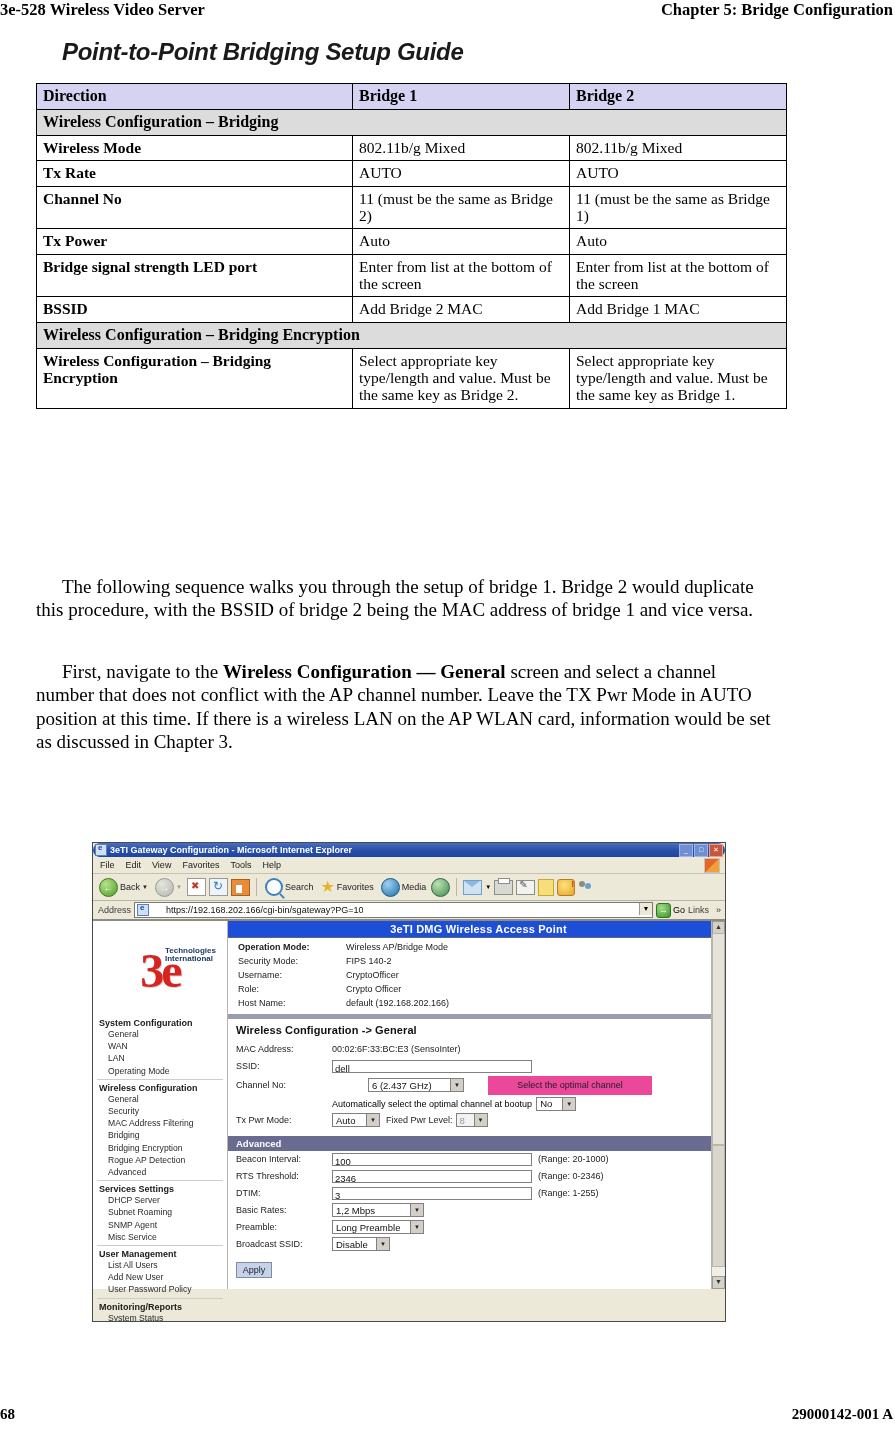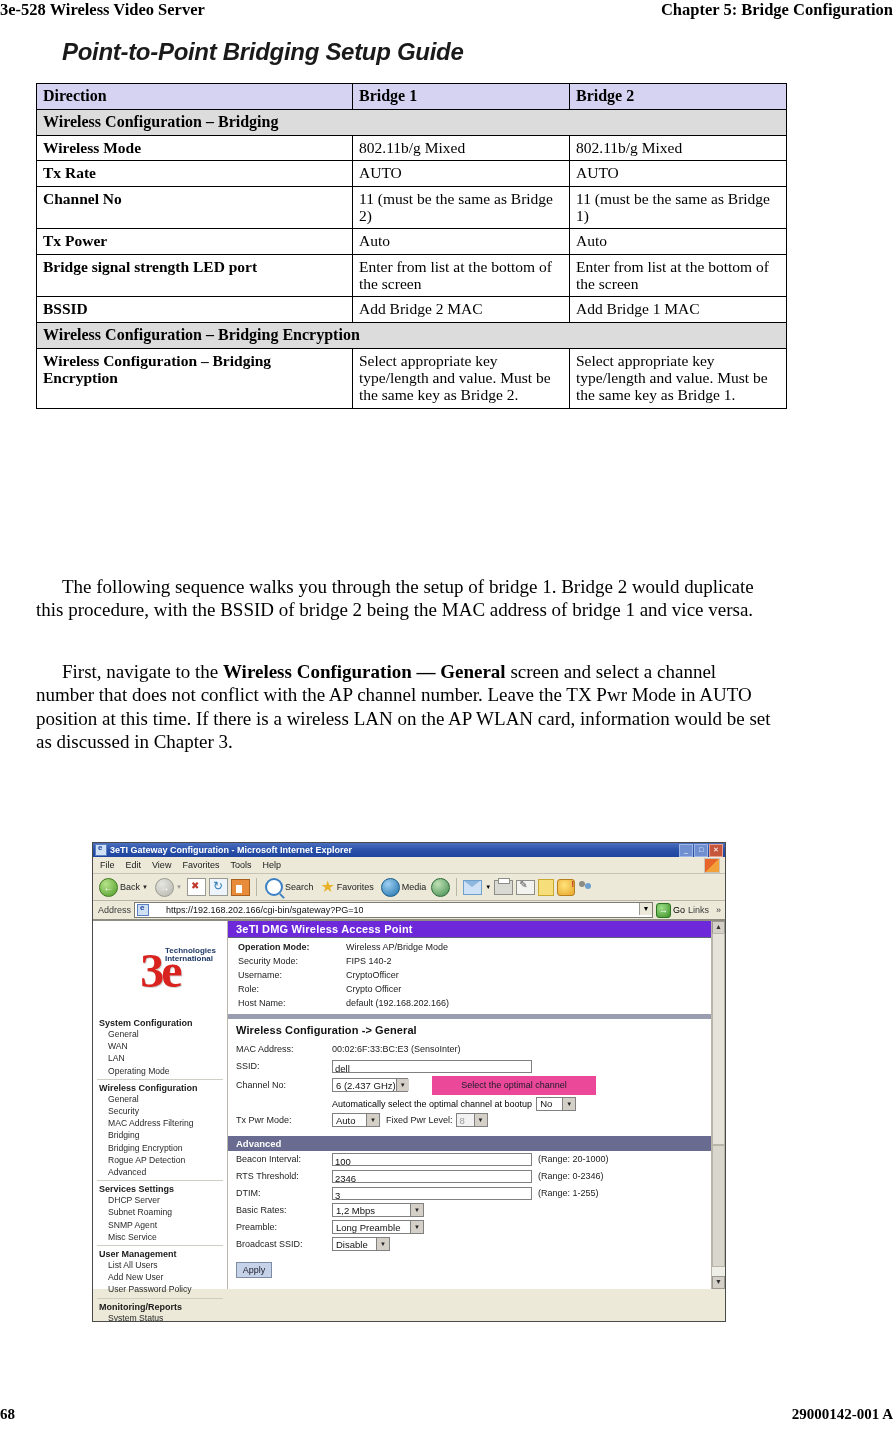--- a/index.html
+++ b/index.html
@@ -73,21 +73,21 @@
     box-sizing:border-box;
     font-family:"Liberation Sans", sans-serif;
     font-size:9px;color:#000;
     overflow:hidden;
   }
   
   .titlebar{
     height:14px;
     background:linear-gradient(to bottom,#4a6fbf 0%,#2a51a8 50%,#1e44a0 100%);
     display:flex;align-items:center;
-    padding:0 2px;color:#fff;
+    padding:0 2px;color:#fff;border-radius:7px;
   }
   .titlebar .tb-ico{
     width:10px;height:10px;background:#cfe0f5;border:1px solid #5a7ec0;
     margin-right:3px;flex:0 0 auto;position:relative;
   }
   .titlebar .tb-ico:after{content:"e";position:absolute;left:2px;top:-2px;font-size:8px;color:#1e44a0;font-weight:bold;}
   .titlebar .tb-title{font-size:9px;font-weight:bold;white-space:nowrap;}
   .titlebar .tb-btns{margin-left:auto;display:flex;gap:1px;}
   .titlebar .tb-btns span{
     display:inline-block;width:12px;height:11px;
@@ -184,23 +184,24 @@
     font-family:"Liberation Sans", sans-serif;font-weight:bold;
     font-size:8px;line-height:1.05;color:#1f3a66;
   }
   .navgrp{font-size:9px;font-weight:bold;color:#1a1a1a;padding:1px 0 0 6px;}
   .navitem{font-size:8.6px;color:#2a2a2a;padding:0px 0 0 15px;line-height:1.42;}
   .navrule{height:1px;background:#d0cec3;margin:2px 4px;}
 
   
   .content{flex:1;background:#fff;position:relative;overflow:hidden;}
   .ap-band{
-    background:#6d28d9;color:#fff;font-weight:bold;font-size:11px;
+    background:#1d4ed8;color:#fff;font-weight:bold;font-size:11px;
     padding:2px 4px 2px 8px;letter-spacing:.2px;
     border-bottom:1px solid #5f6378;
+    text-align:center;
   }
   .info{background:#fff;padding:3px 0 3px 10px;}
   .inforow{display:flex;font-size:9px;line-height:1.55;color:#222;}
   .inforow .k{width:108px;flex:0 0 auto;}
   .inforow.first .k{font-weight:bold;}
   .inforow .v{color:#222;}
   .thinband{height:5px;background:#9a9db0;}
 
   .secttitle{
     font-size:11px;font-weight:bold;color:#111;
@@ -220,21 +221,21 @@
     height:14px;background:#fff;border:1px solid #808080;
     display:inline-flex;align-items:center;
     font-size:9.5px;padding-left:3px;box-sizing:border-box;color:#111;
   }
   .sel .cap{flex:1;white-space:nowrap;}
   .sel .arw{
     width:12px;height:12px;background:#d4d0c8;border-left:1px solid #808080;
     font-size:6px;line-height:12px;text-align:center;color:#222;flex:0 0 auto;
   }
   .sel.dis{color:#9a9a9a;background:#f2f2f2;}
-  .sel.w-chan{width:76px;}
+  .sel.w-chan{width:96px;margin-left:36px;}
   .sel.w-no{width:40px;}
   .sel.w-auto{width:48px;}
   .sel.w-lvl{width:32px;}
   .sel.w-rates{width:92px;}
   .sel.w-pre{width:92px;}
   .sel.w-bcast{width:58px;}
   .optbtn{
     margin-left:24px;width:160px;height:15px;
     background:#ec4899;border:2px solid #ec4899;
     font-size:9px;text-align:center;line-height:15px;color:#1a1a2a;

